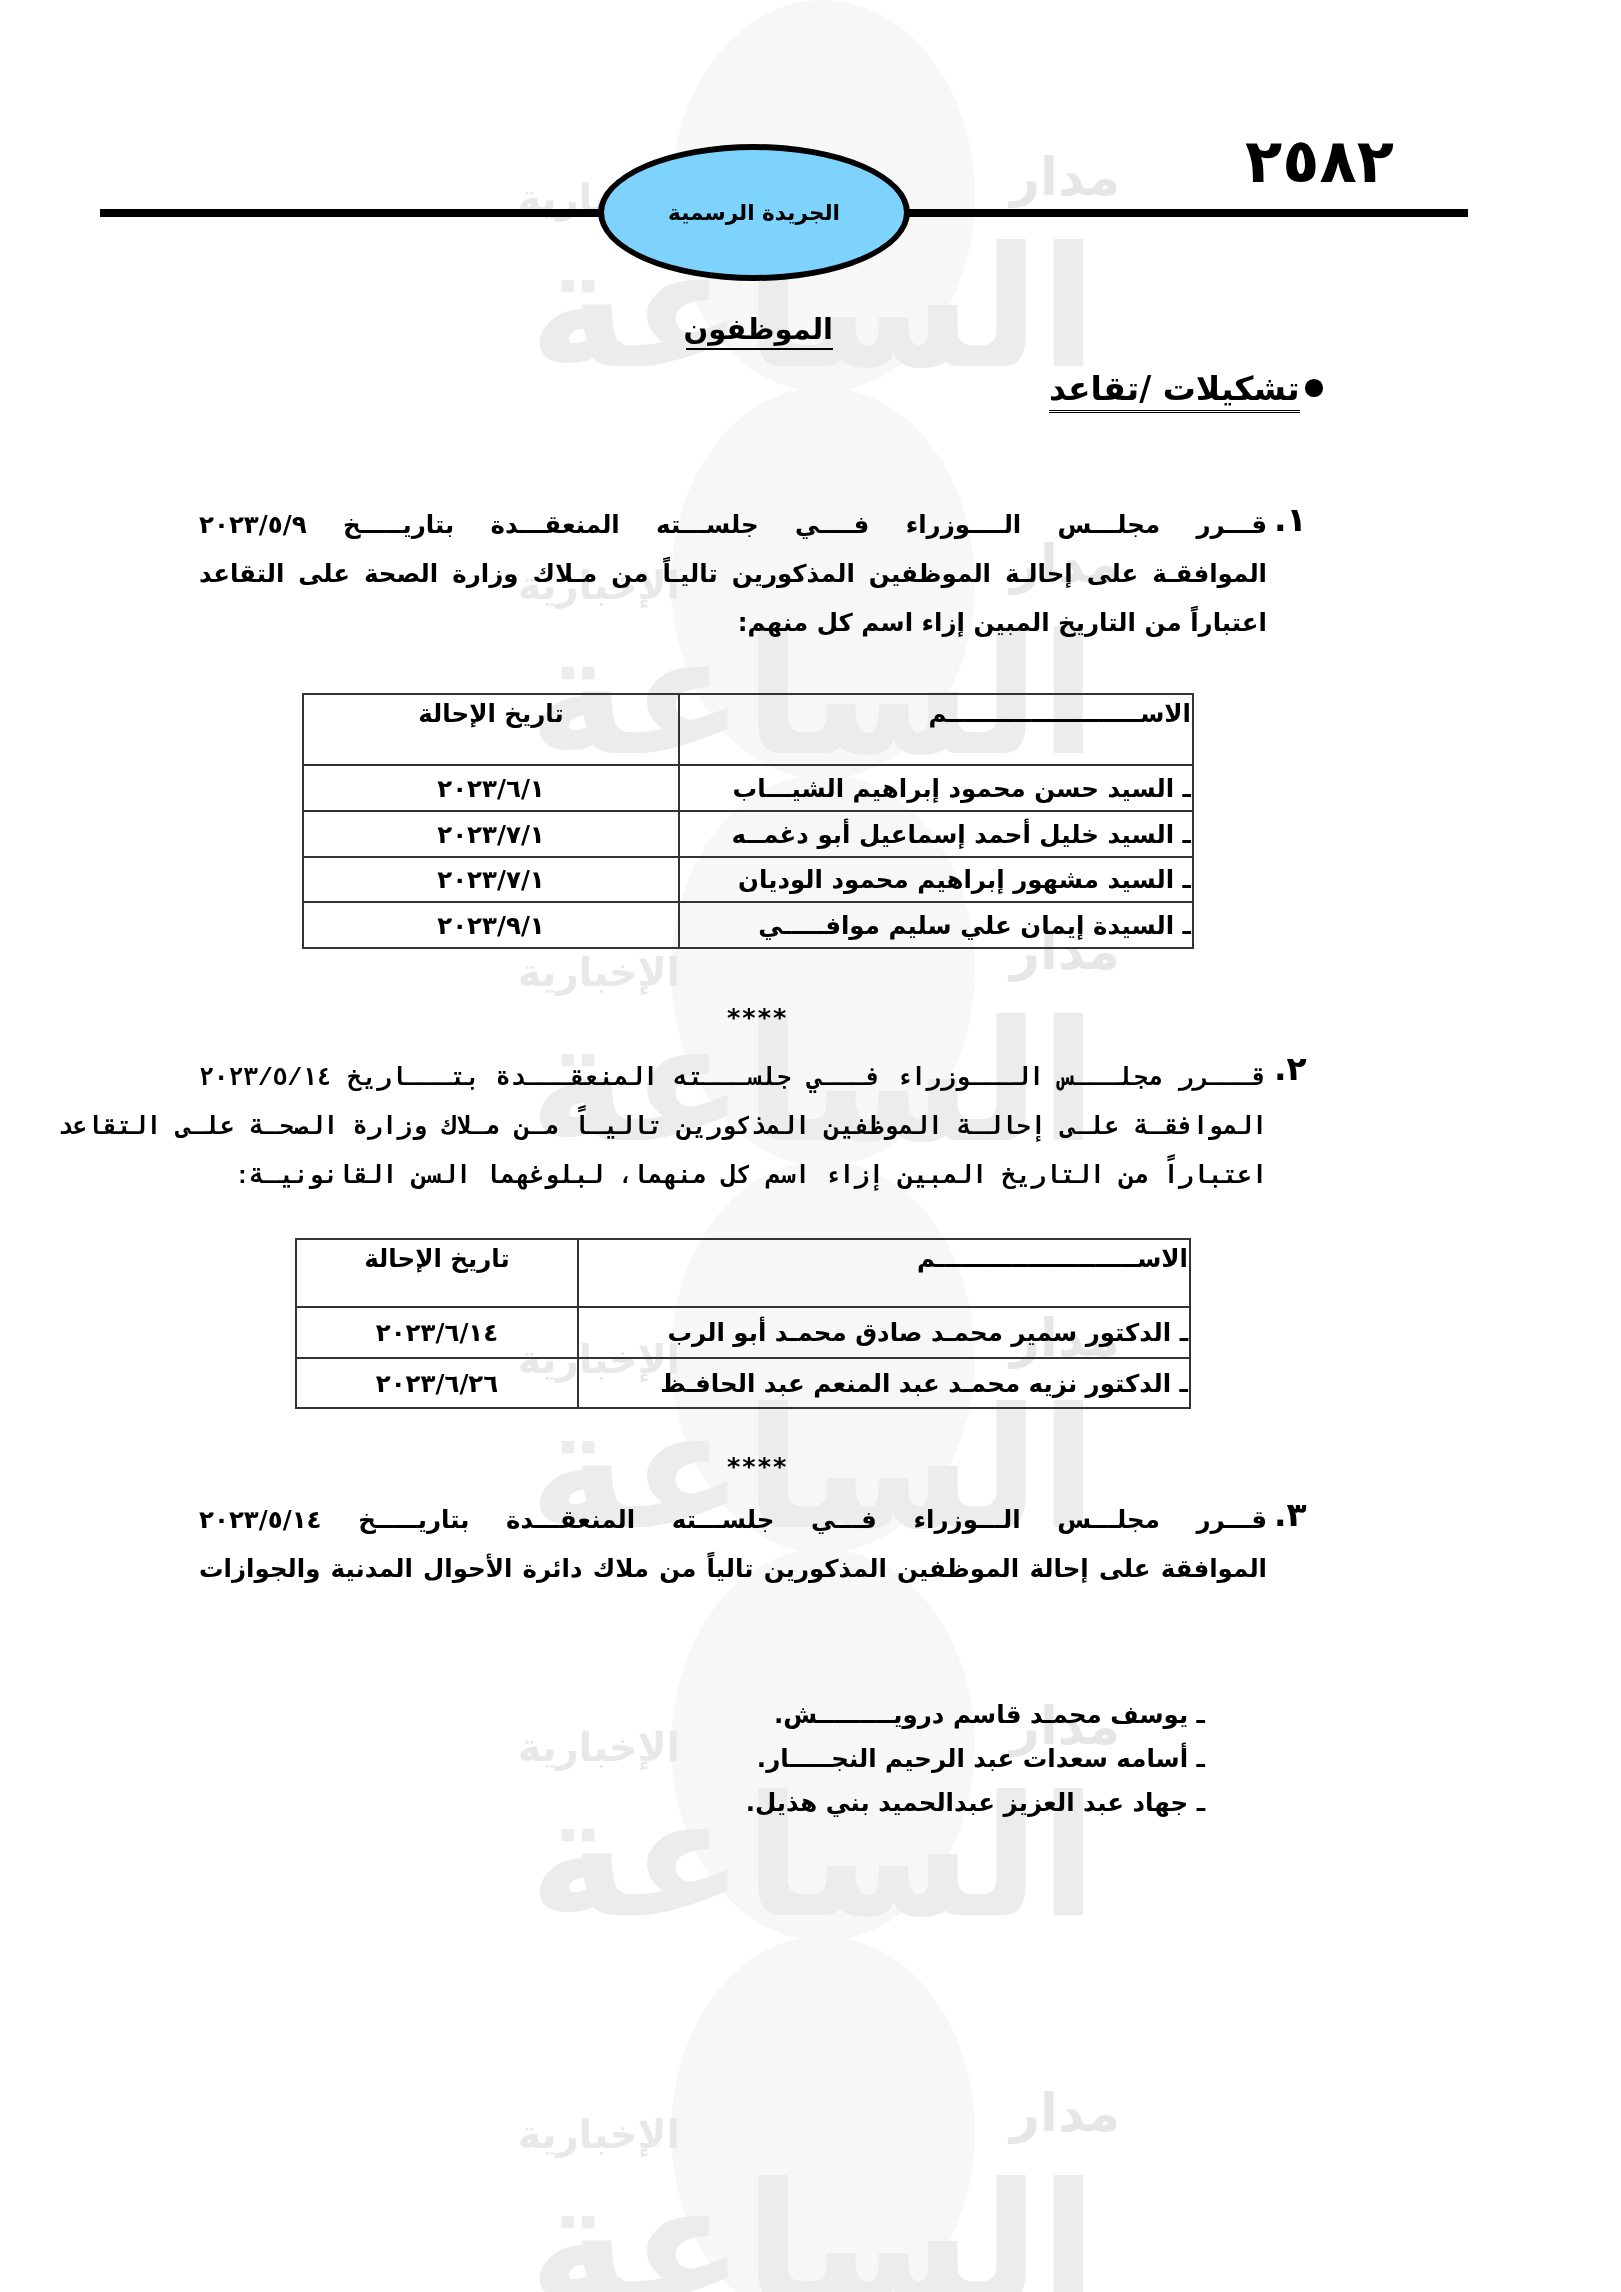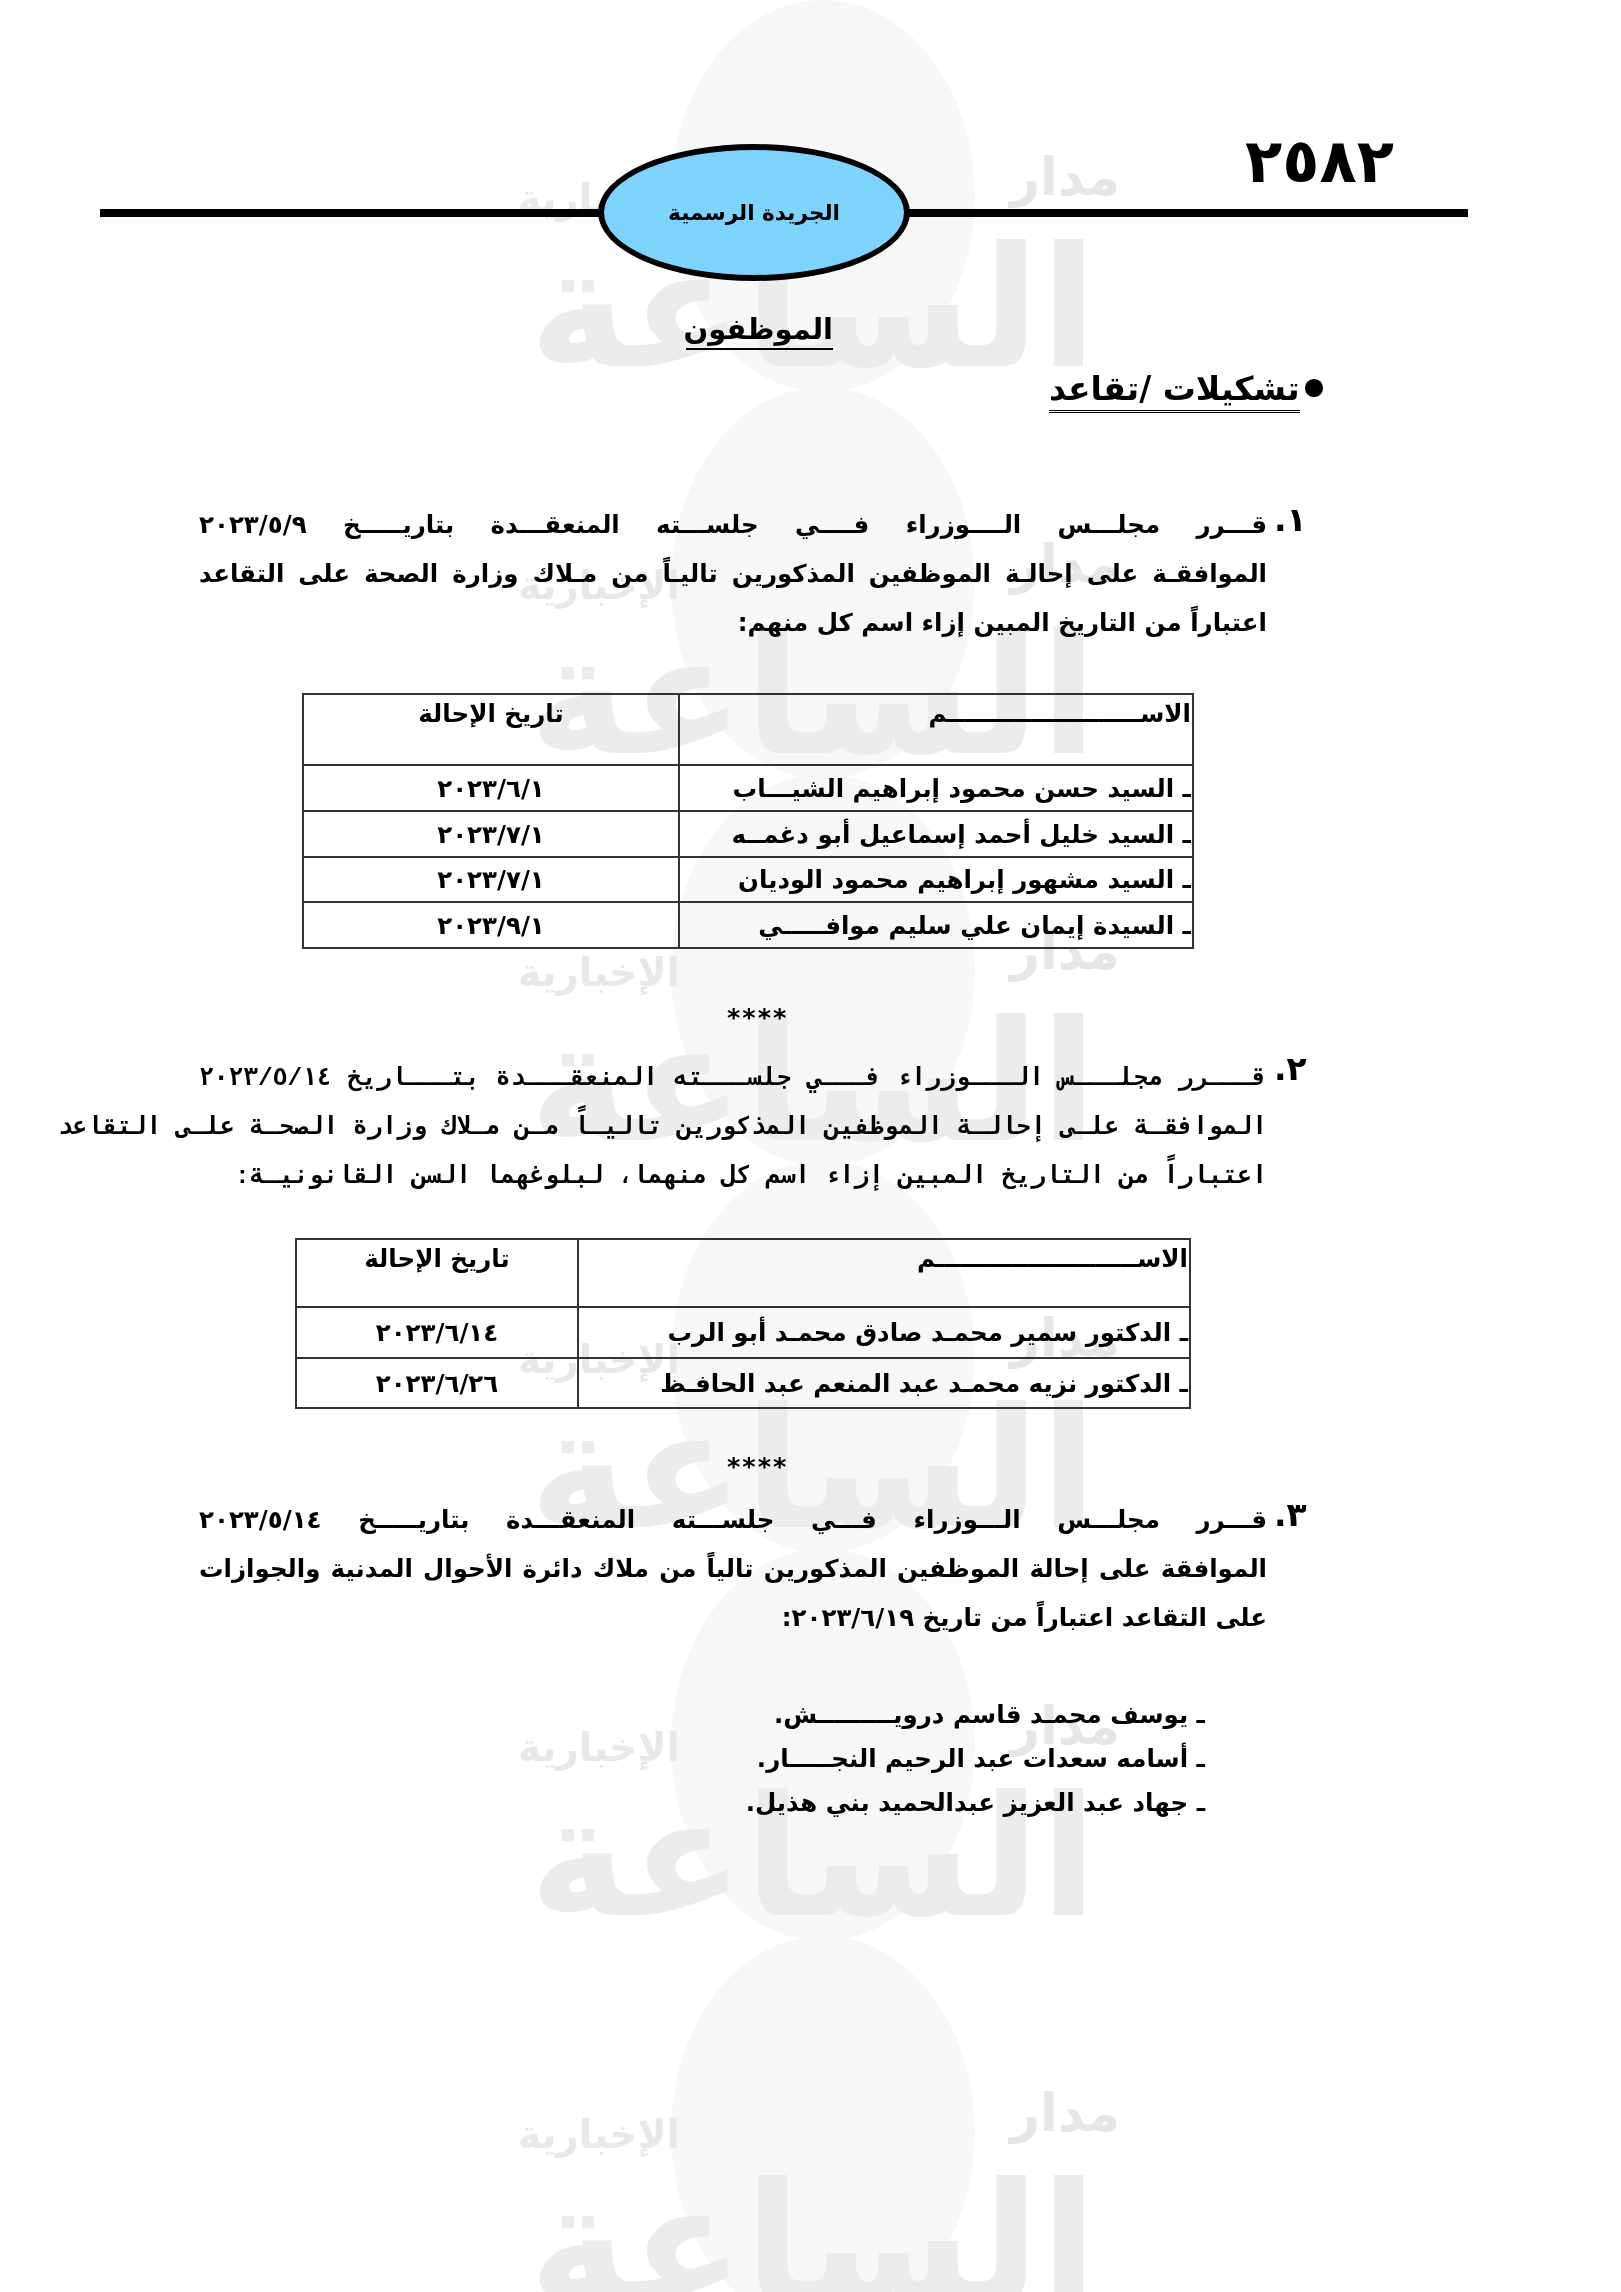--- a/index.html
+++ b/index.html
@@ -135,20 +135,19 @@
     <td class="date">٢٠٢٣/٦/٢٦</td>
   </tr>
 </tbody>
   </table>
 <div class="abs stars" style="left:727px; top:1451px;">****</div>
 
 <div class="abs num-marker" style="left:1274px; top:1495px;">٣.</div>
 <div class="abs para" style="top:1495px;">
   <span class="line">قـــرر مجلـــس الـــوزراء فـــي جلســـته المنعقـــدة بتاريـــــخ ٢٠٢٣/٥/١٤</span>
   <span class="line">الموافقة على إحالة الموظفين المذكورين تالياً من ملاك دائرة الأحوال المدنية والجوازات</span>
-  <span class="line last">على التقاعد اعتباراً من تاريخ ٢٠٢٣/٦/١٩:</span>
 </div>
 <div class="abs list" style="left:686px; top:1693px; width:519px; text-align:right;">
   <div>ـ يوسف محمـد قاسم درويـــــــــش.</div>
   <div>ـ أسامه سعدات عبد الرحيم النجـــــار.</div>
   <div>ـ جهاد عبد العزيز عبدالحميد بني هذيل.</div>
 </div>
 
 
 </body></html>

